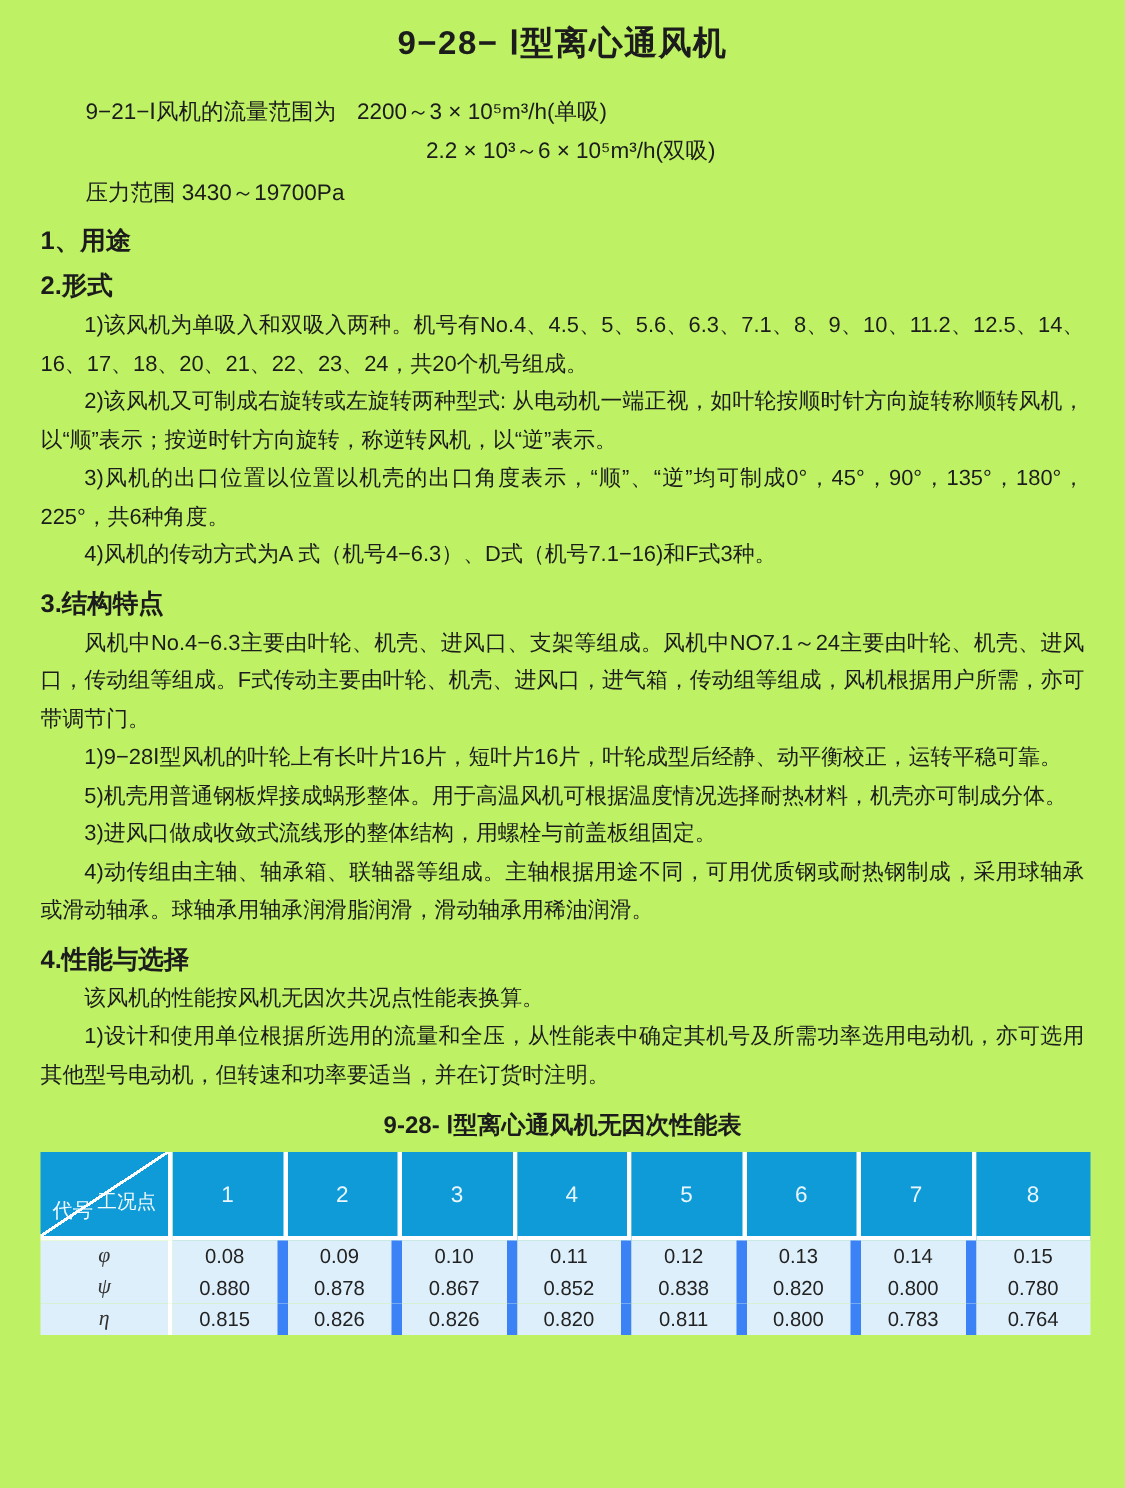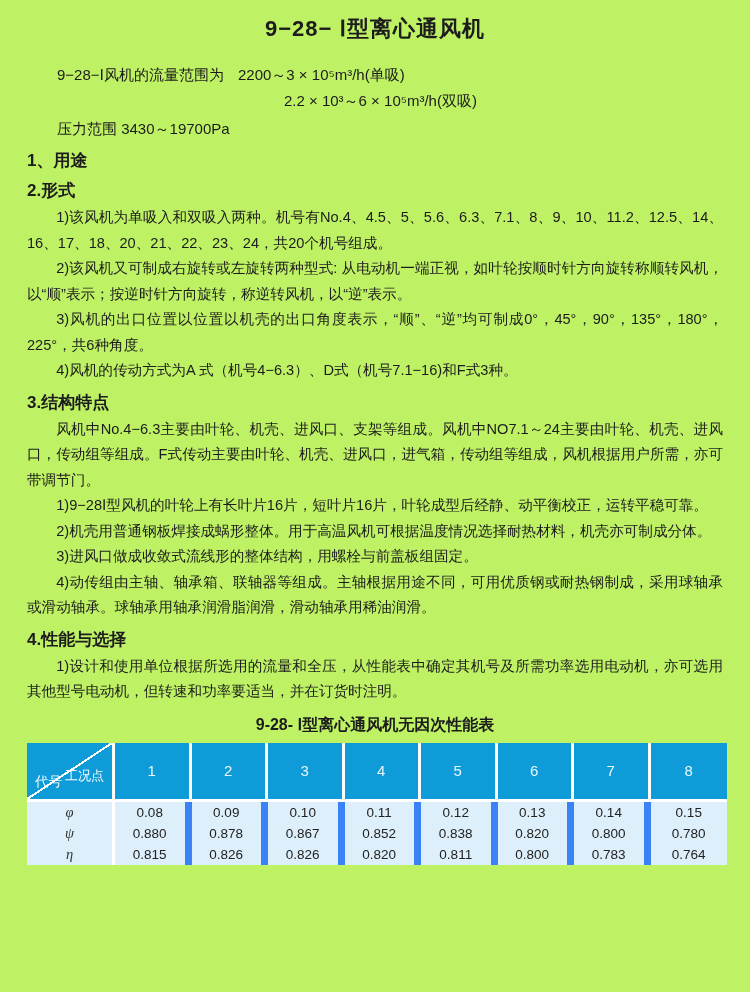--- a/index.html
+++ b/index.html
@@ -59,21 +59,21 @@
 </style>
 </head>
 <body>
 
 <div class="page">
 
   <div class="doc-title">9−28− Ⅰ型离心通风机</div>
 
   <div class="intro">
     <div class="flow-row">
-      <span class="flow-label">9−28−Ⅰ风机的流量范围为</span>
+      <span class="flow-label">9−21−Ⅰ风机的流量范围为</span>
       <span class="flow-values">
         <div>2200～3 × 10⁵m³/h(单吸)</div>
         <div class="flow-line2">2.2 × 10³～6 × 10⁵m³/h(双吸)</div>
       </span>
     </div>
     <div class="pressure">压力范围 3430～19700Pa</div>
   </div>
 
   <div>
     <div class="section-heading">1、用途</div>
@@ -84,27 +84,28 @@
     <p class="para">1)该风机为单吸入和双吸入两种。机号有No.4、4.5、5、5.6、6.3、7.1、8、9、10、11.2、12.5、14、16、17、18、20、21、22、23、24，共20个机号组成。</p>
     <p class="para">2)该风机又可制成右旋转或左旋转两种型式: 从电动机一端正视，如叶轮按顺时针方向旋转称顺转风机，以“顺”表示；按逆时针方向旋转，称逆转风机，以“逆”表示。</p>
     <p class="para">3)风机的出口位置以位置以机壳的出口角度表示，“顺”、“逆”均可制成0°，45°，90°，135°，180°，225°，共6种角度。</p>
     <p class="para">4)风机的传动方式为A 式（机号4−6.3）、D式（机号7.1−16)和F式3种。</p>
   </div>
 
   <div>
     <div class="section-heading">3.结构特点</div>
     <p class="para">风机中No.4−6.3主要由叶轮、机壳、进风口、支架等组成。风机中NO7.1～24主要由叶轮、机壳、进风口，传动组等组成。F式传动主要由叶轮、机壳、进风口，进气箱，传动组等组成，风机根据用户所需，亦可带调节门。</p>
     <p class="para">1)9−28Ⅰ型风机的叶轮上有长叶片16片，短叶片16片，叶轮成型后经静、动平衡校正，运转平稳可靠。</p>
-    <p class="para">2)机壳用普通钢板焊接成蜗形整体。用于高温风机可根据温度情况选择耐热材料，机壳亦可制成分体。</p>
+    <p class="para">5)机壳用普通钢板焊接成蜗形整体。用于高温风机可根据温度情况选择耐热材料，机壳亦可制成分体。</p>
     <p class="para">3)进风口做成收敛式流线形的整体结构，用螺栓与前盖板组固定。</p>
     <p class="para">4)动传组由主轴、轴承箱、联轴器等组成。主轴根据用途不同，可用优质钢或耐热钢制成，采用球轴承或滑动轴承。球轴承用轴承润滑脂润滑，滑动轴承用稀油润滑。</p>
   </div>
 
   <div>
     <div class="section-heading">4.性能与选择</div>
+    <p class="para">该风机的性能按风机无因次共况点性能表换算。</p>
     <p class="para">1)设计和使用单位根据所选用的流量和全压，从性能表中确定其机号及所需功率选用电动机，亦可选用其他型号电动机，但转速和功率要适当，并在订货时注明。</p>
   </div>
 
   <div class="table-title">9-28- Ⅰ型离心通风机无因次性能表</div>
 
   <table class="perf">
     <colgroup>
       <col class="c-label">
         <col>
         <col>

